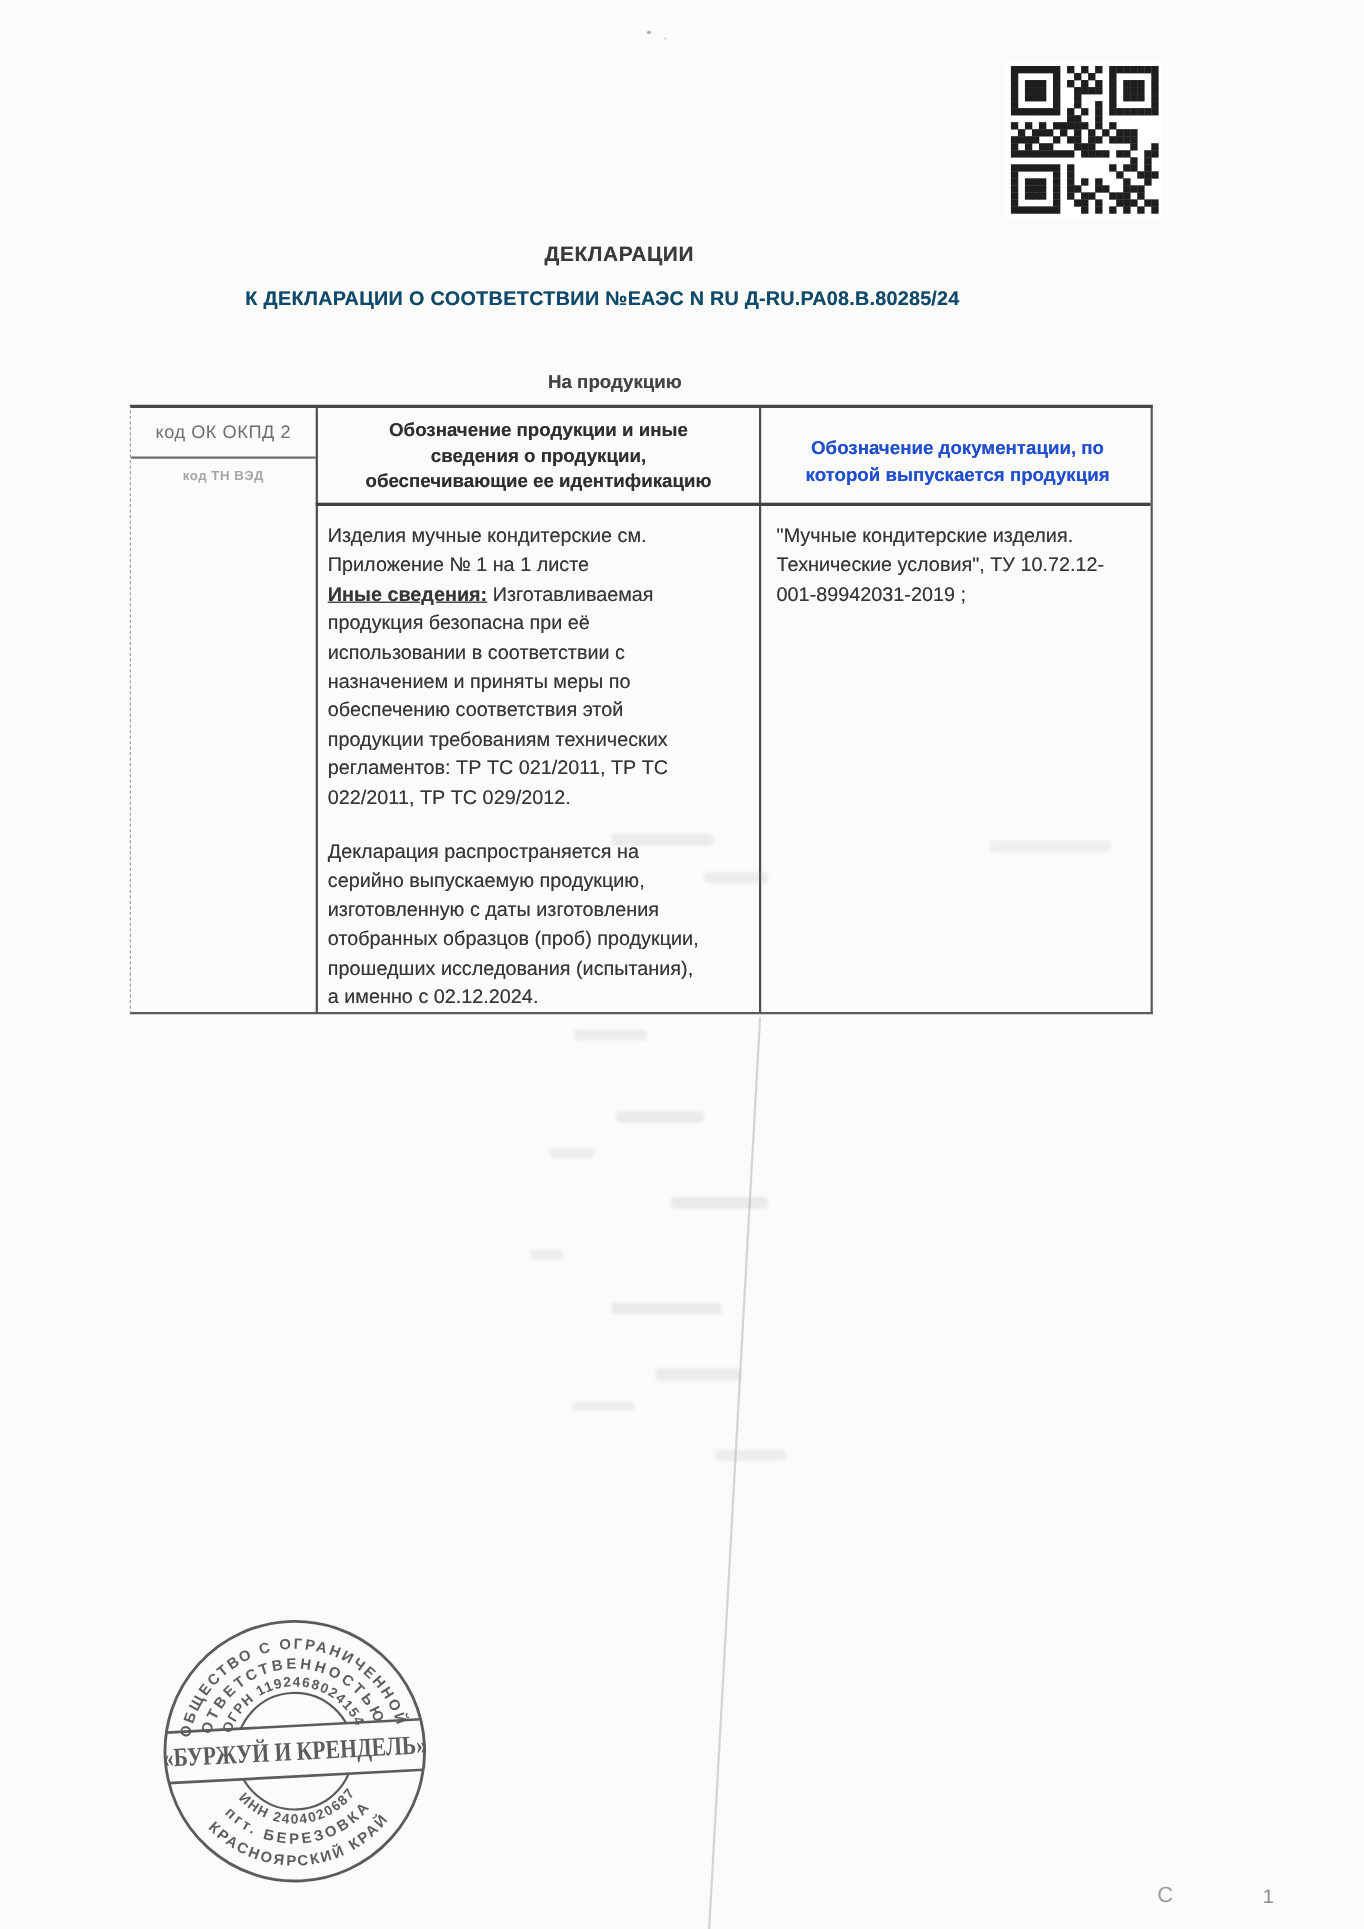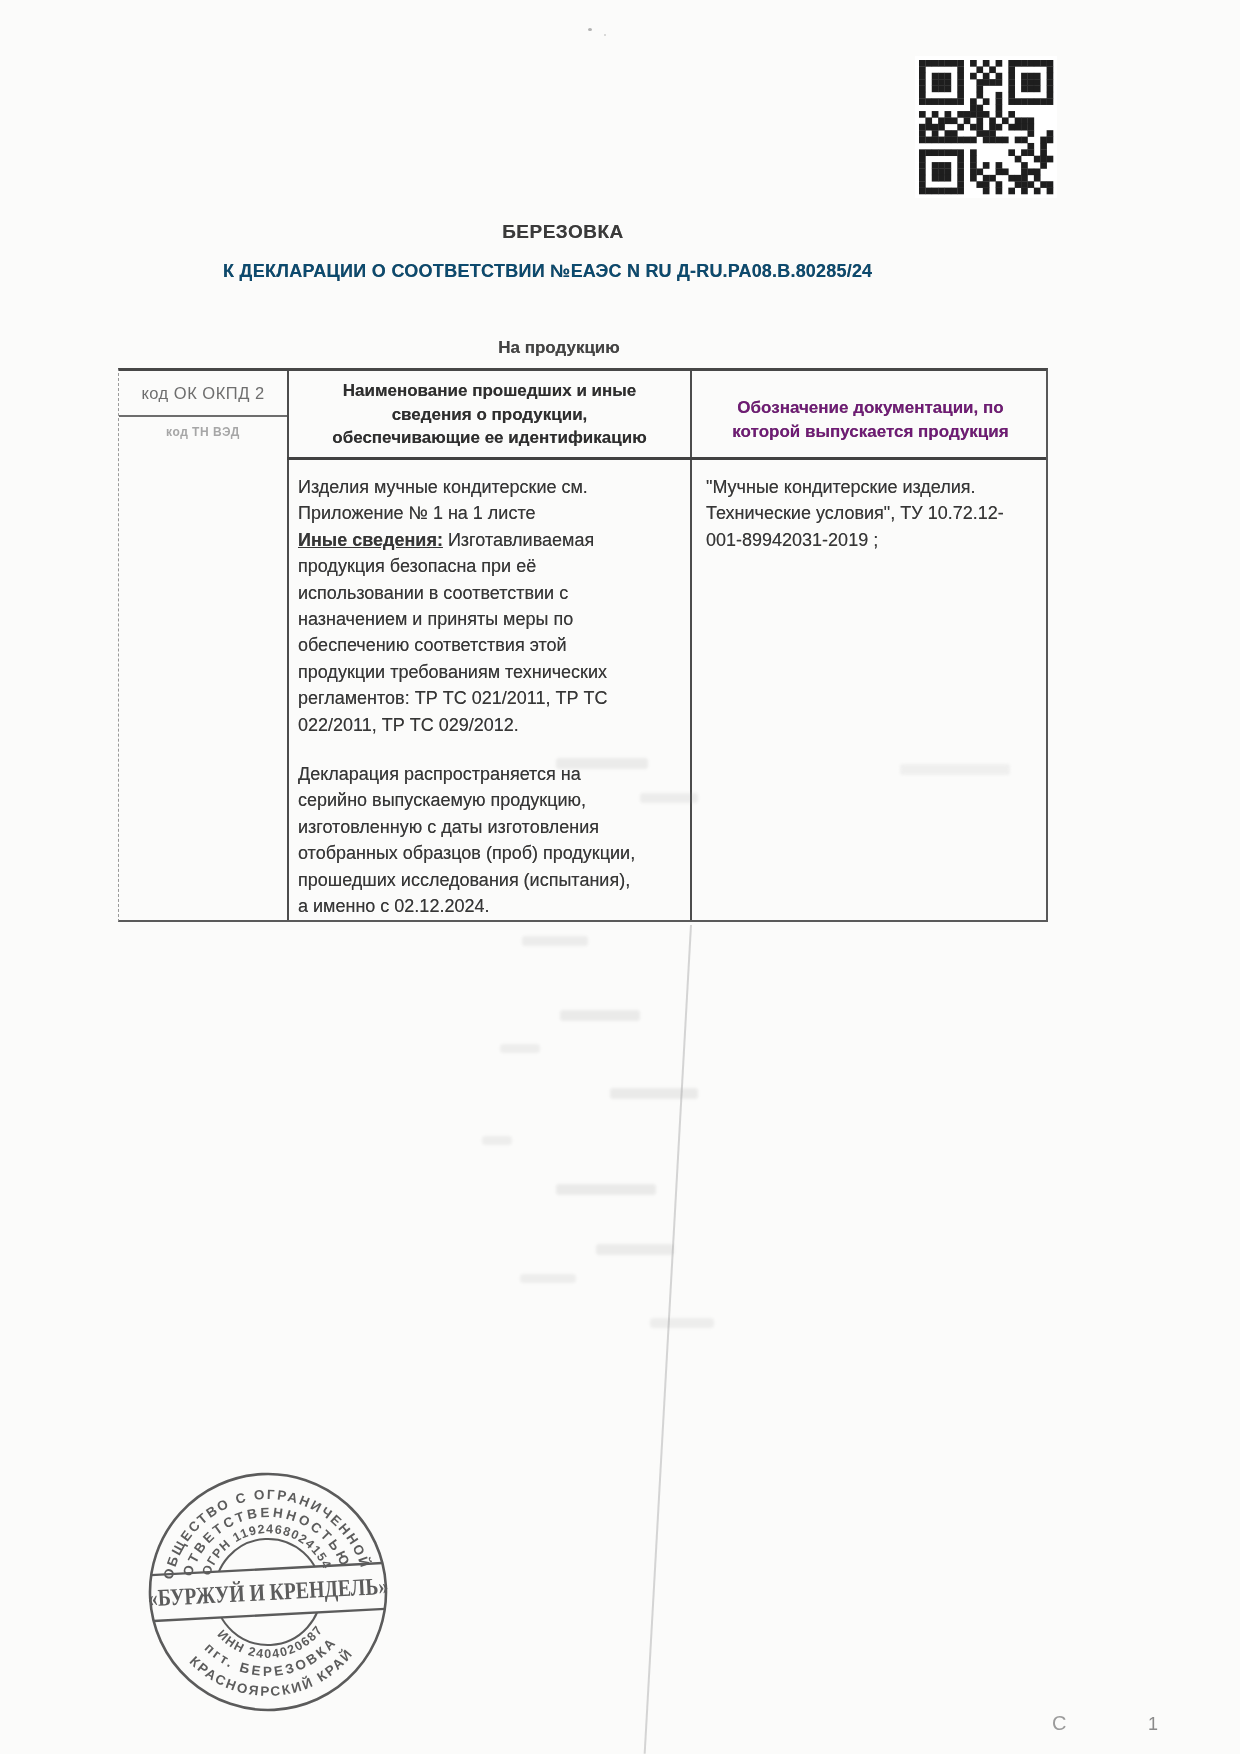--- a/index.html
+++ b/index.html
@@ -48,21 +48,21 @@
     font-size:12px; font-weight:700; color:#a6a6a6; letter-spacing:0.5px;
   }
   .c2h {
     position:absolute; left:170px; top:0; width:401px; height:86px;
     padding-top:8px; text-align:center;
     font-size:17px; font-weight:700; line-height:23.5px; color:#2e2e2e;
   }
   .c3h {
     position:absolute; left:573px; top:0; width:357px; height:86px;
     padding-top:25px; text-align:center;
-    font-size:17px; font-weight:700; line-height:24px; color:#701a75;
+    font-size:17px; font-weight:700; line-height:24px; color:#1d4ed8;
   }
   .c2body {
     position:absolute; left:179px; top:103px; width:390px;
     font-size:18px; line-height:26.4px; color:#363636;
   }
   .c2body .bold { font-weight:700;text-decoration:underline; }
   .c2body .p2 { margin-top:23px; }
   .c3body {
     position:absolute; left:587px; top:103px; width:340px;
     font-size:18px; line-height:26.4px; color:#363636;
@@ -329,36 +329,36 @@
       <rect x="35.904761904761905" y="131.61904761904762" width="6.680952380952381" height="6.680952380952381" fill="#1e1e1e"></rect>
       <rect x="42.28571428571429" y="131.61904761904762" width="6.680952380952381" height="6.680952380952381" fill="#1e1e1e"></rect>
       <rect x="67.80952380952381" y="131.61904761904762" width="6.680952380952381" height="6.680952380952381" fill="#1e1e1e"></rect>
       <rect x="80.57142857142858" y="131.61904761904762" width="6.680952380952381" height="6.680952380952381" fill="#1e1e1e"></rect>
       <rect x="93.33333333333334" y="131.61904761904762" width="6.680952380952381" height="6.680952380952381" fill="#1e1e1e"></rect>
       <rect x="106.0952380952381" y="131.61904761904762" width="6.680952380952381" height="6.680952380952381" fill="#1e1e1e"></rect>
       <rect x="118.85714285714286" y="131.61904761904762" width="6.680952380952381" height="6.680952380952381" fill="#1e1e1e"></rect>
       <rect x="131.61904761904762" y="131.61904761904762" width="6.680952380952381" height="6.680952380952381" fill="#1e1e1e"></rect>
     </svg>
 
-  <div class="doc-title toner">БЕРЕЗОВКА</div>
+  <div class="doc-title toner">ДЕКЛАРАЦИИ</div>
   <div class="doc-subtitle toner">
     <span class="lbl">К ДЕКЛАРАЦИИ О СООТВЕТСТВИИ №</span>
     <span class="num">ЕАЭС N RU Д-RU.РА08.В.80285/24</span>
   </div>
   <div class="product-line toner">На продукцию</div>
 
   <div class="tbl">
     <div class="vline v1"></div>
     <div class="vline v2"></div>
     <div class="hdr-bottom"></div>
     <div class="c1-line"></div>
 
     <div class="c1h">код ОК ОКПД 2</div>
     <div class="c1s">код ТН ВЭД</div>
-    <div class="c2h pre toner">Наименование прошедших и иные
+    <div class="c2h pre toner">Обозначение продукции и иные
 сведения о продукции,
 обеспечивающие ее идентификацию</div>
     <div class="c3h pre toner">Обозначение документации, по
 которой выпускается продукция</div>
 
     <div class="c2body toner">
       <div class="pre"><span>Изделия мучные кондитерские см.
 Приложение № 1 на 1 листе
 </span><span class="bold">Иные сведения:</span><span> Изготавливаемая
 продукция безопасна при её

